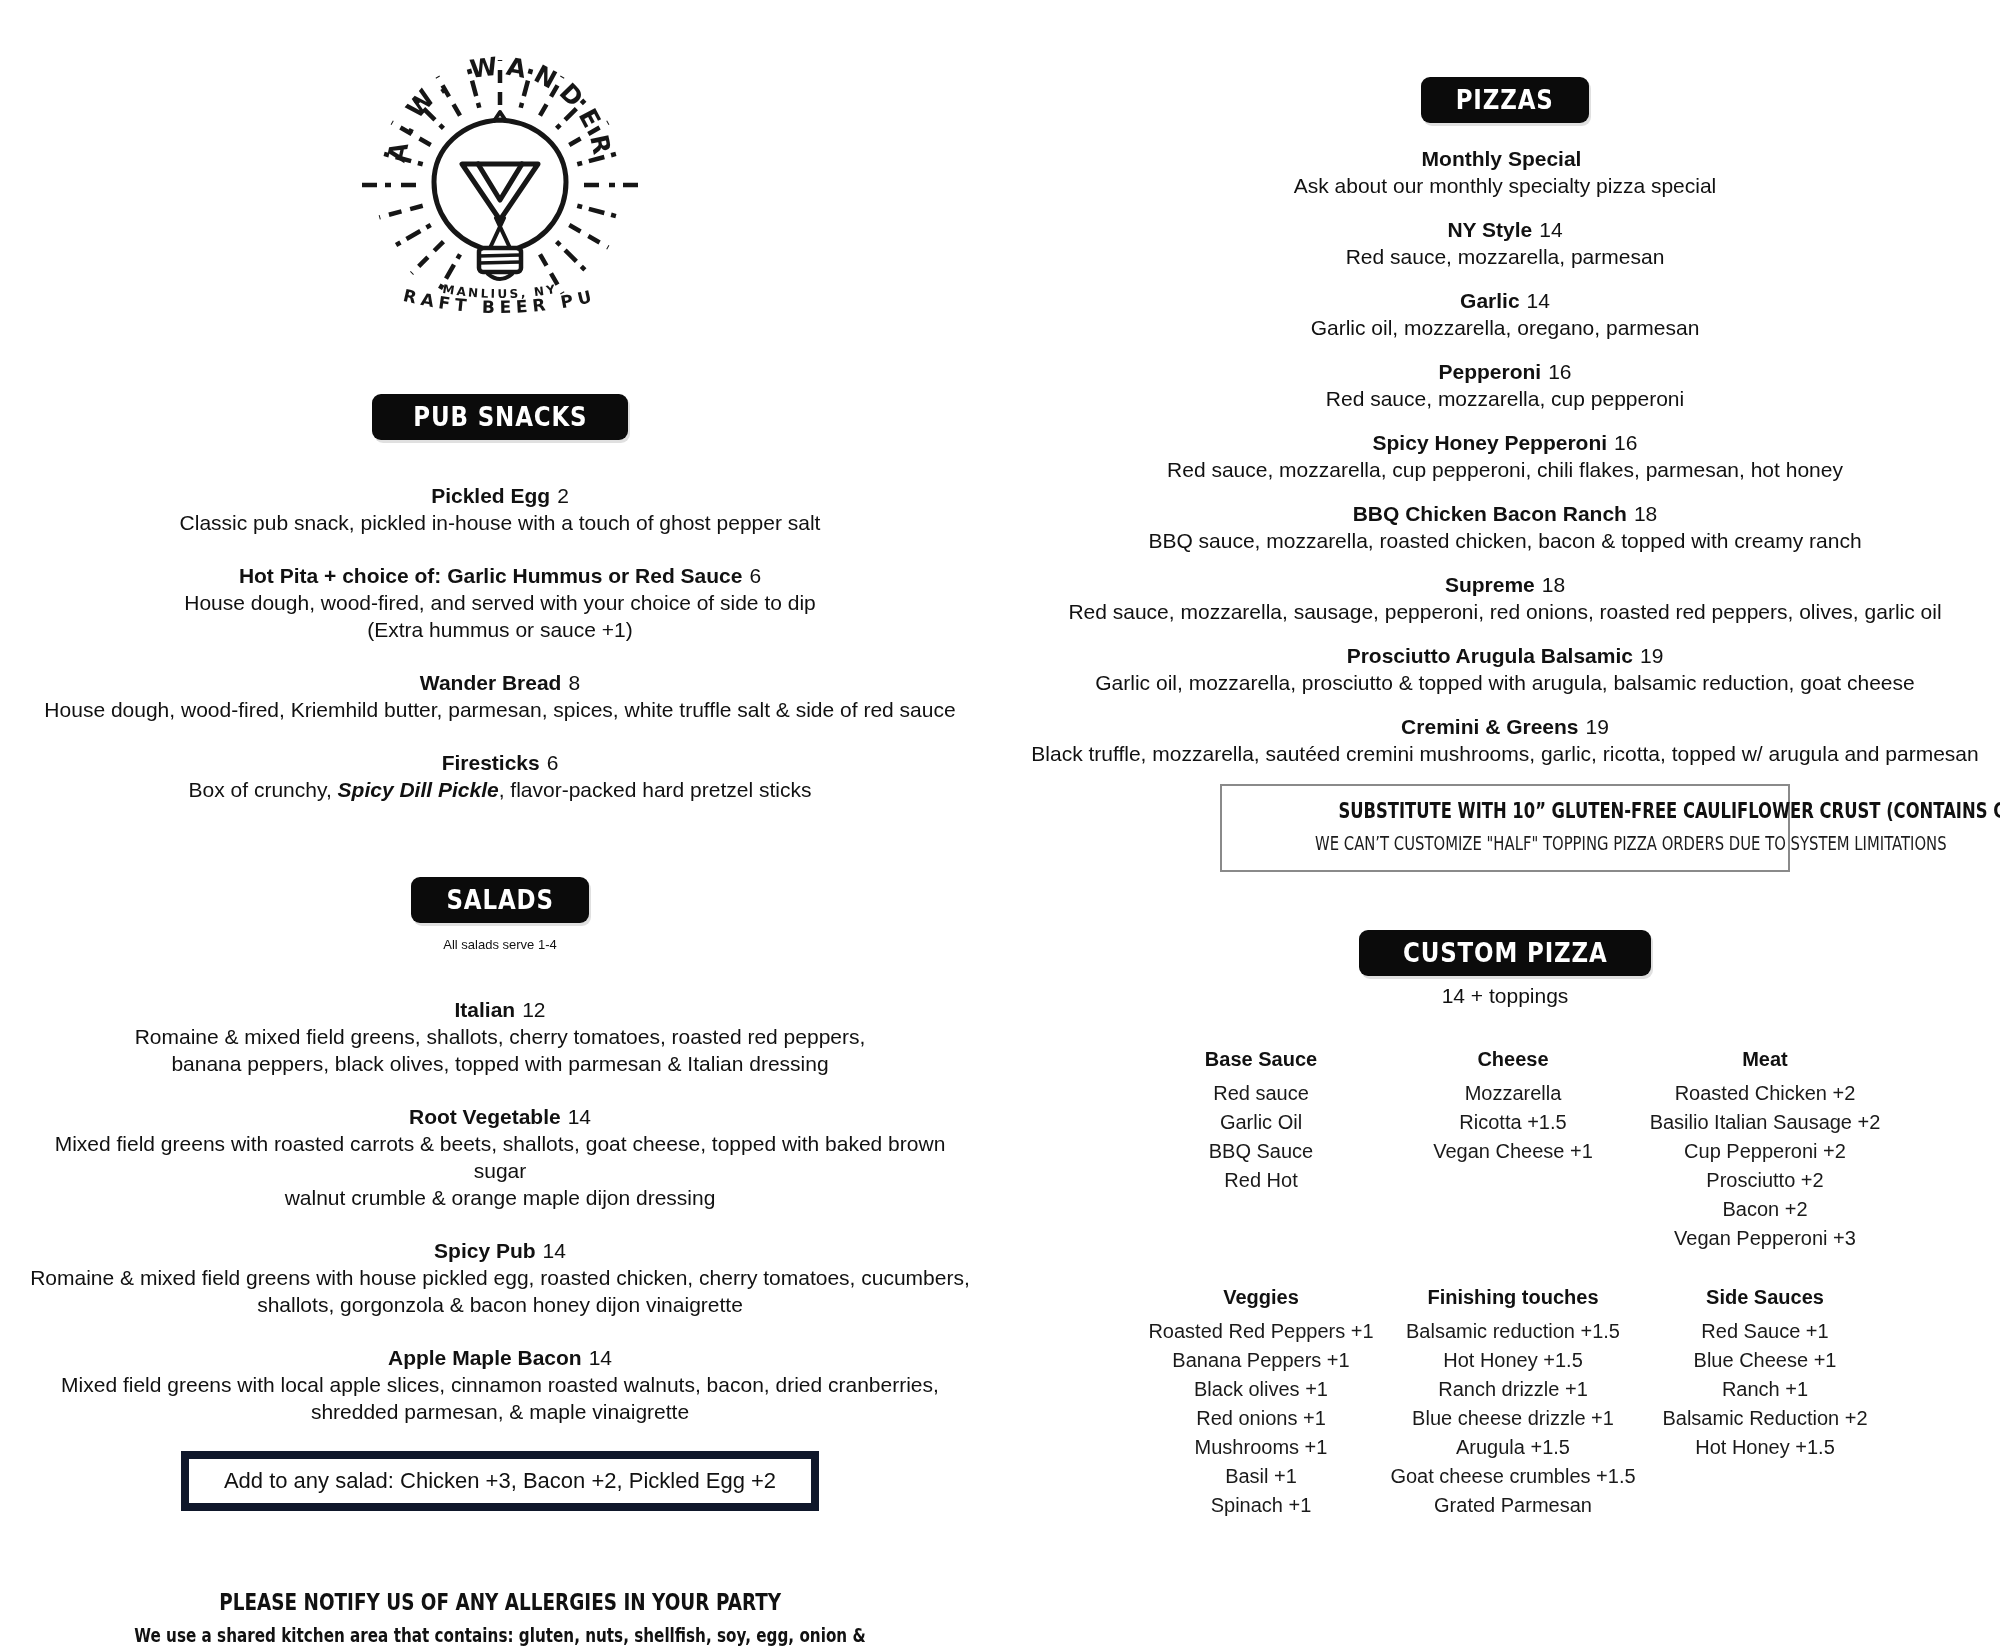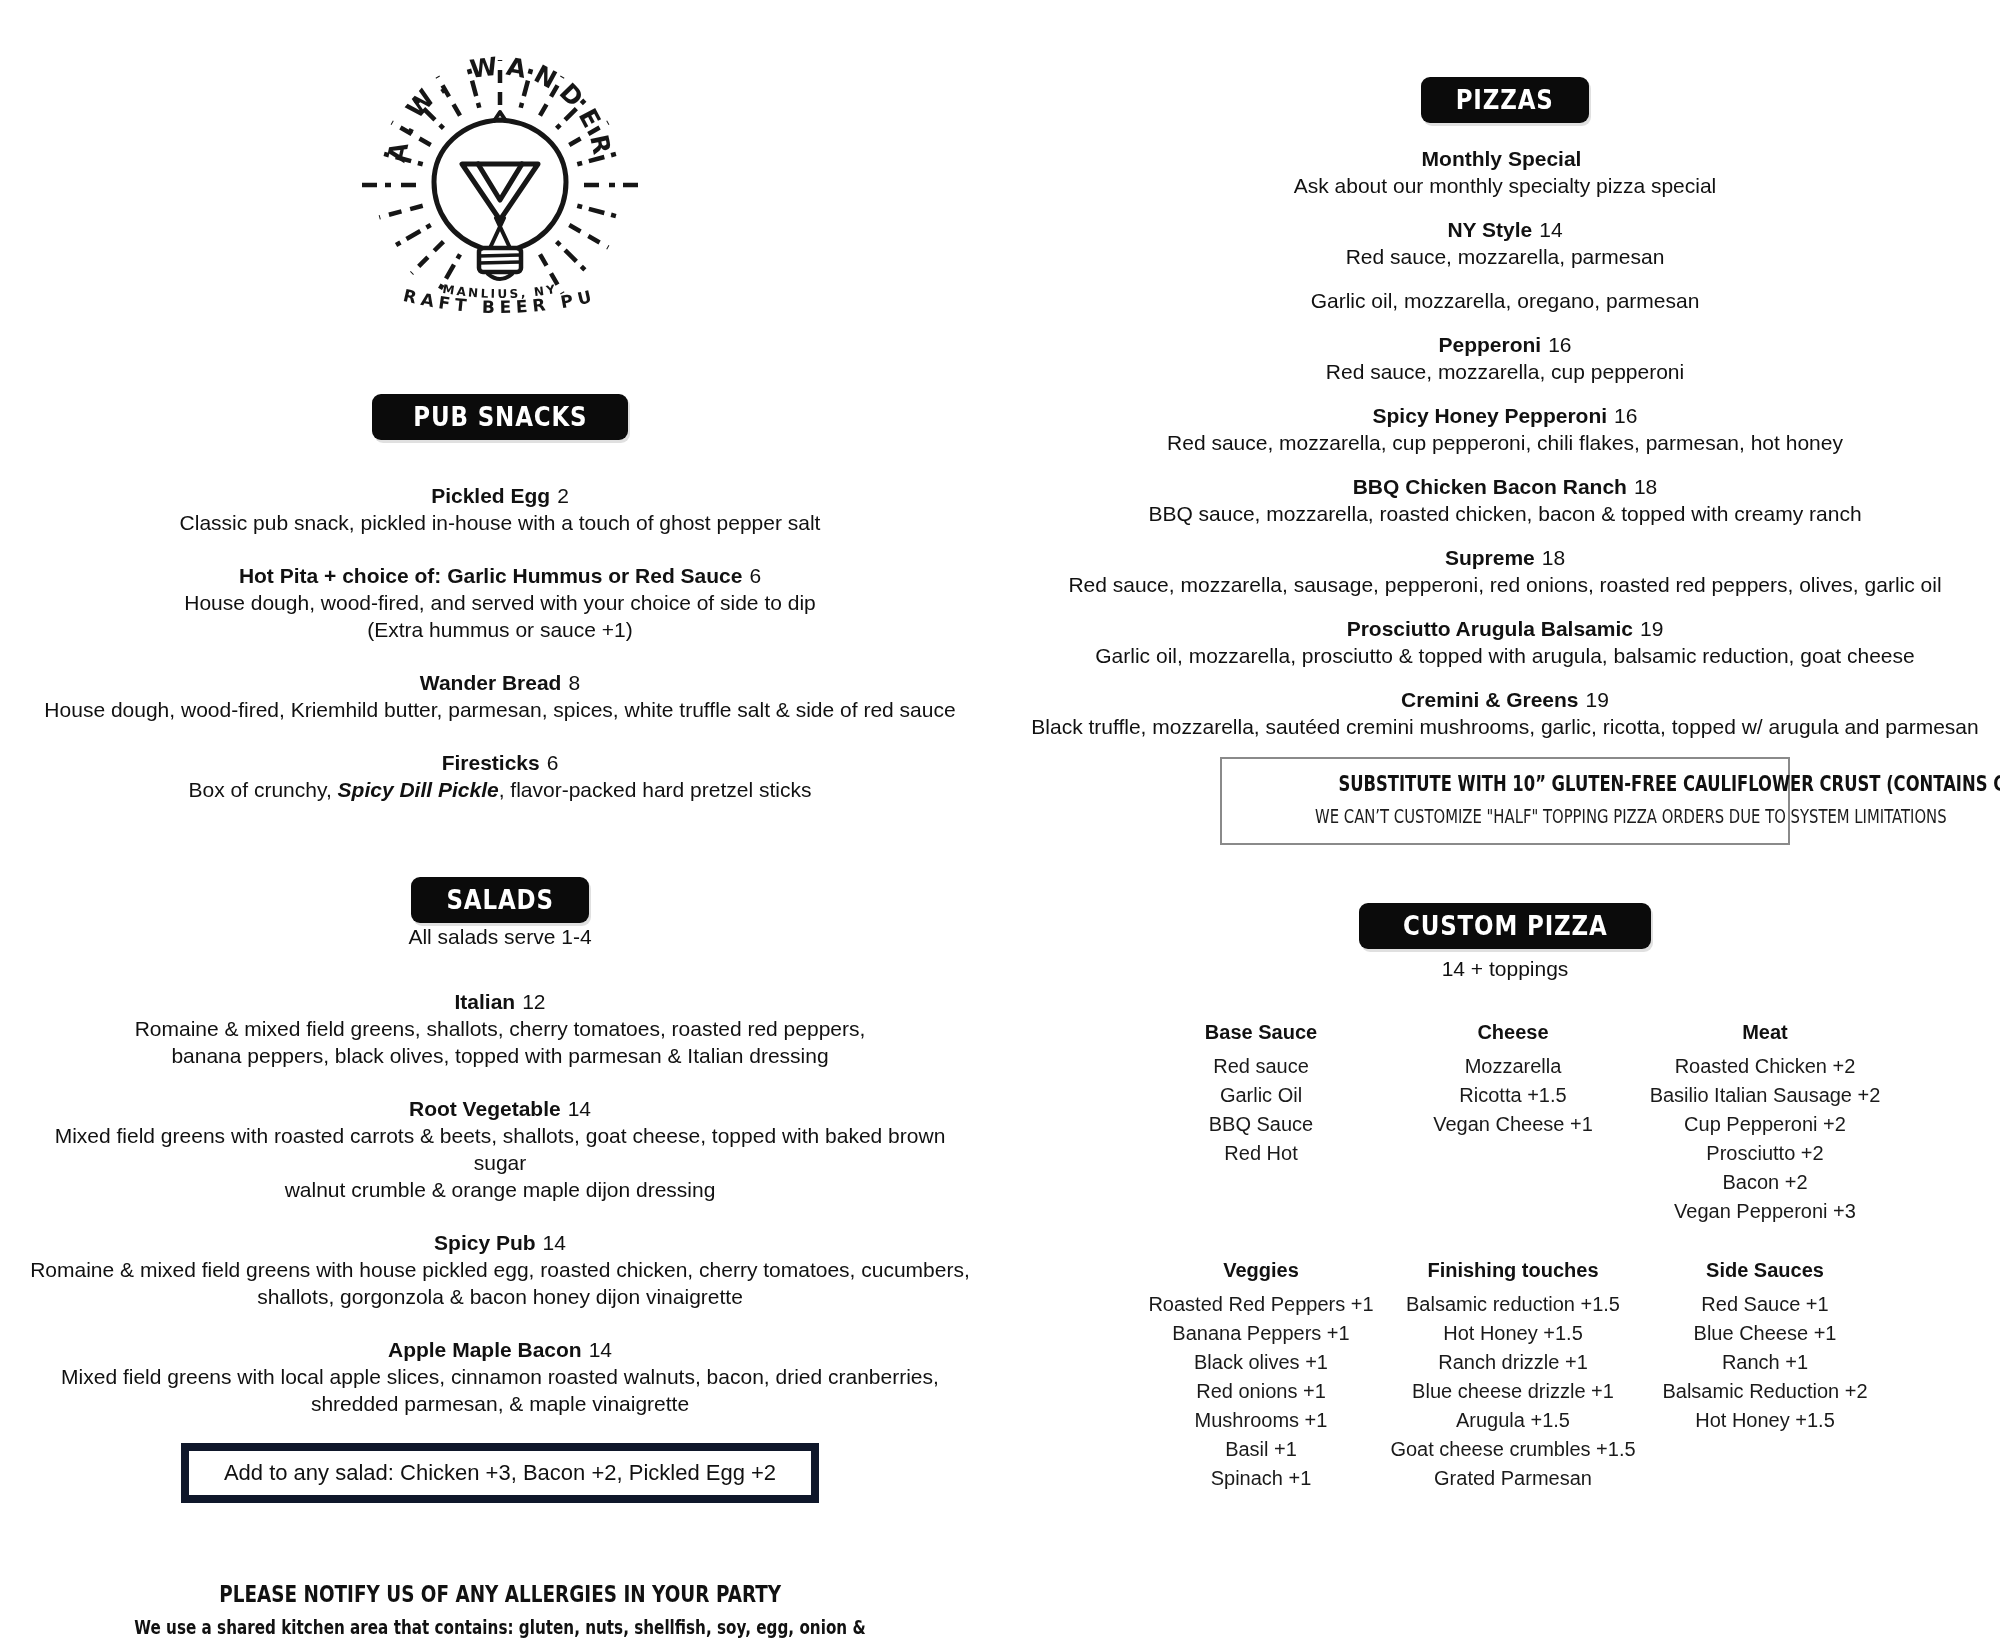--- a/index.html
+++ b/index.html
@@ -21,21 +21,21 @@
   .salad-items{margin-top:38px;}
   .pizza-items{margin-top:22px;}
   .item{margin-bottom:26px;}
   .item-p{margin-bottom:17px;}
   .item-name{font-size:21px;line-height:27px;font-weight:700;}
   .item-name .price{font-weight:400;margin-left:7px;}
   .item-desc{font-size:21px;line-height:27px;font-weight:400;white-space:pre-line;}
   .emph{font-weight:700;font-style:italic;}
 
   .salads-header{margin-top:74px;text-decoration:underline;}
-  .section-note{font-size:21px;line-height:27px;}
+  .section-note{margin-top:8px;font-size:13px;line-height:27px;}
 
   .addon-row{line-height:0;}
   .addon-box{display:inline-block;border:8px solid #0f172a;height:44px;line-height:44px;
              padding:0 35px;font-weight:400;font-size:22px;}
 
   .allergy{margin-top:76px;line-height:0;}
   .allergy-line1,.allergy-line2{line-height:30px;}
   .allergy-line1 span{display:inline-block;transform:scaleX(0.8);font-family:"DejaVu Sans",sans-serif;
              font-weight:700;font-size:23px;}
   .allergy-line2 span{display:inline-block;transform:scaleX(0.8);font-family:"DejaVu Sans",sans-serif;
@@ -202,20 +202,21 @@
     <div class="pizza-items">
       <div class="item-p">
         <div class="item-name"><span>Monthly Special</span><span class="price"></span></div>
         <div class="item-desc">Ask about our monthly specialty pizza special</div>
       </div>
       <div class="item-p">
         <div class="item-name"><span>NY Style</span><span class="price">14</span></div>
         <div class="item-desc">Red sauce, mozzarella, parmesan</div>
       </div>
       <div class="item-p">
+        <div class="item-name"><span>Garlic</span><span class="price">14</span></div>
         <div class="item-desc">Garlic oil, mozzarella, oregano, parmesan</div>
       </div>
       <div class="item-p">
         <div class="item-name"><span>Pepperoni</span><span class="price">16</span></div>
         <div class="item-desc">Red sauce, mozzarella, cup pepperoni</div>
       </div>
       <div class="item-p">
         <div class="item-name"><span>Spicy Honey Pepperoni</span><span class="price">16</span></div>
         <div class="item-desc">Red sauce, mozzarella, cup pepperoni, chili flakes, parmesan, hot honey</div>
       </div>

